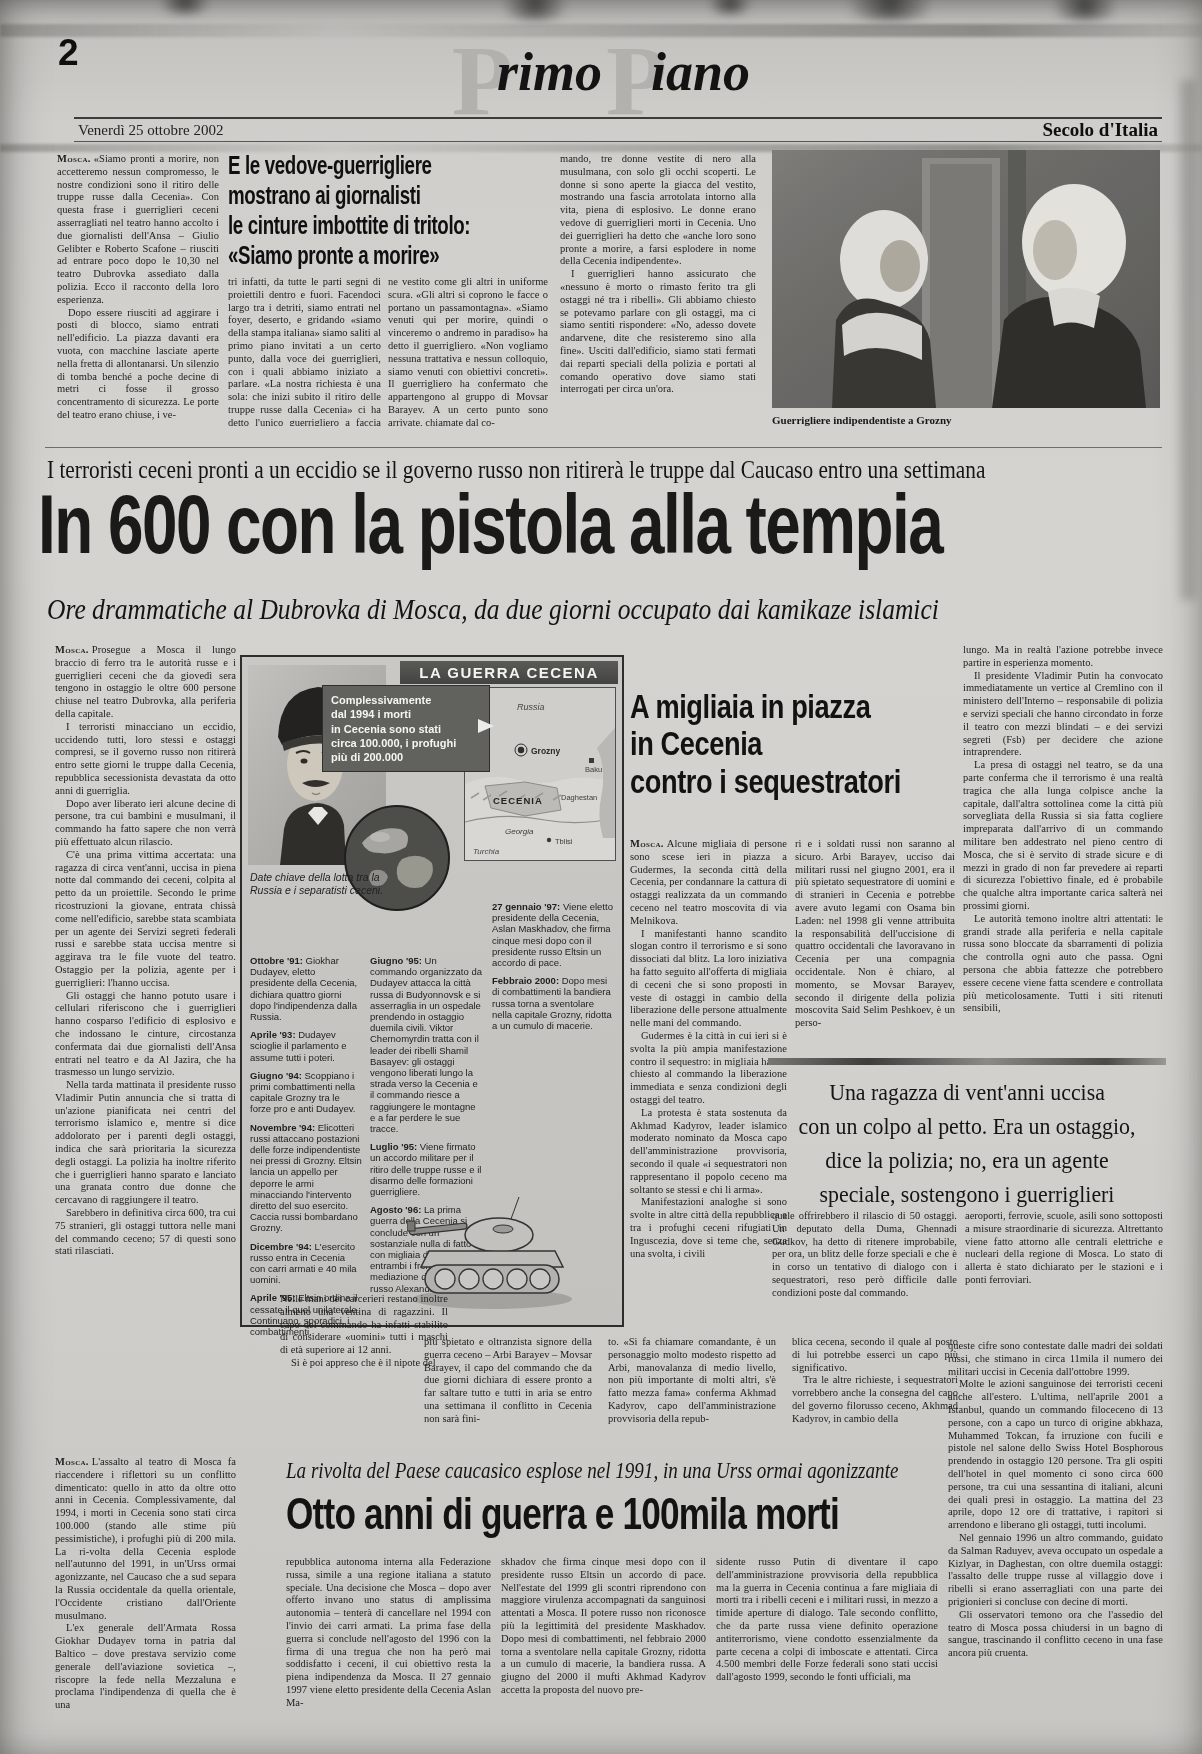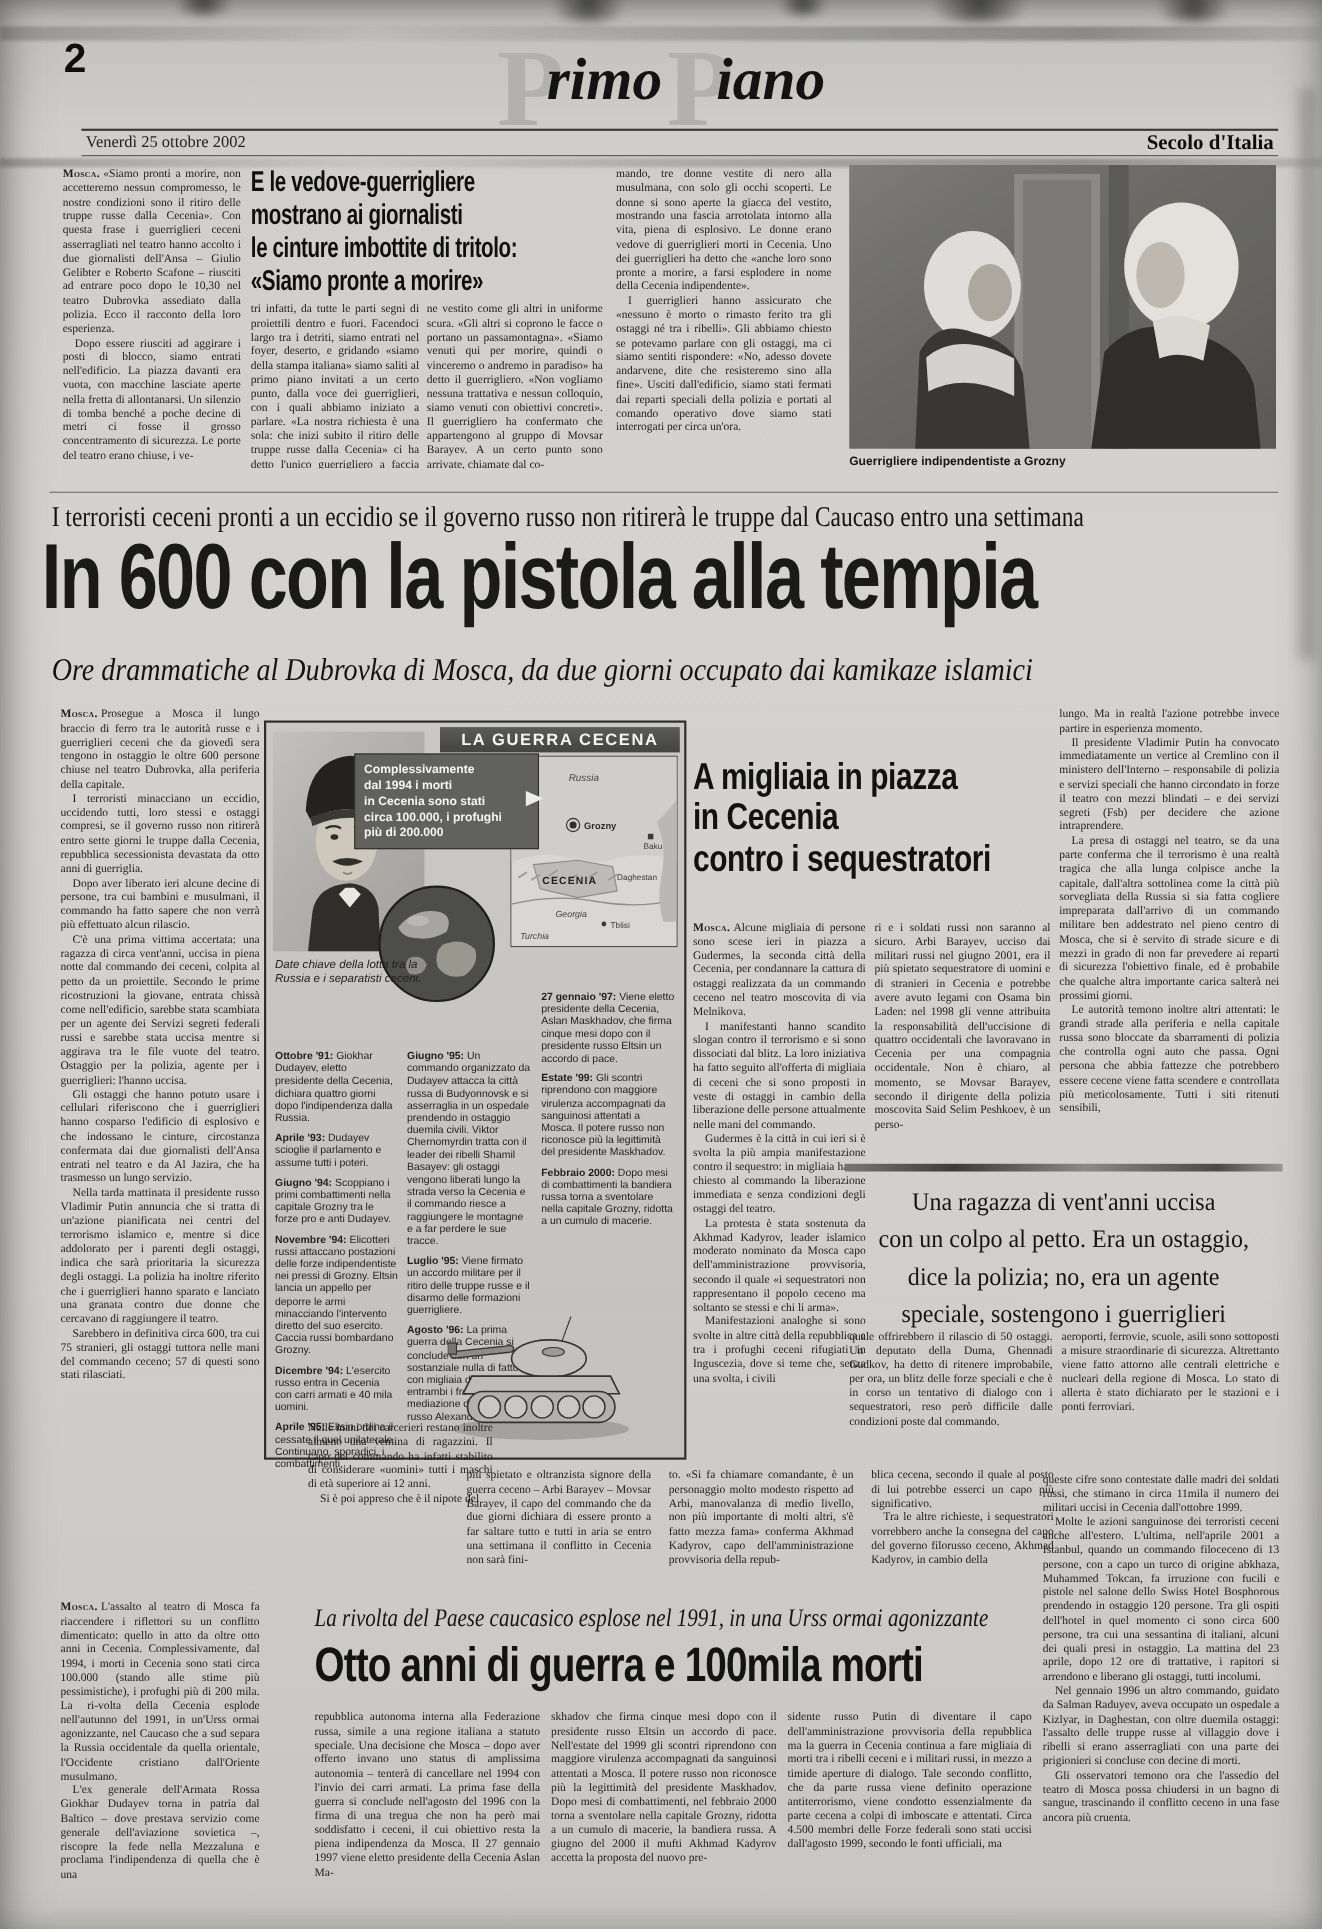--- a/index.html
+++ b/index.html
@@ -123,21 +123,21 @@
       <path d="M60 258 L64 170 Q80 140 112 152 Q150 160 158 190 L164 258 Z" fill="#35342f"></path>
       <path d="M70 175 Q100 150 150 176 L150 210 Q105 188 72 206 Z" fill="#dddcd7"></path>
 
       <ellipse cx="302" cy="92" rx="52" ry="58" fill="#edece7"></ellipse>
       <ellipse cx="283" cy="100" rx="22" ry="30" fill="#c6c0b5"></ellipse>
       <path d="M220 258 L232 170 Q260 138 302 150 Q356 162 368 200 L374 258 Z" fill="#2b2a27"></path>
       <path d="M276 142 Q302 132 328 146 L322 178 Q300 168 282 176 Z" fill="#e3e2dd"></path>
       <rect x="0" y="0" width="388" height="258" fill="#6b6a67" opacity=".08"></rect>
     </svg>
   </div>
-  <div class="abs photocap" style="left:772px;top:414px;">Guerrigliere indipendentiste a Grozny</div>
+  <div class="abs photocap" style="left:772px;top:414px;font-family:Liberation Serif, serif;">Guerrigliere indipendentiste a Grozny</div>
 
   <div class="rule" style="left:45px;right:40px;top:447px;height:1px;background:#6e6e6b;"></div>
 
   <div class="abs kicker" style="left:47px;top:455px;">I terroristi ceceni pronti a un eccidio se il governo russo non ritirerà le truppe dal Caucaso entro una settimana</div>
   <div class="abs bighead" style="left:38px;top:482px;">In 600 con la pistola alla tempia</div>
   <div class="abs deck" style="left:47px;top:593px;">Ore drammatiche al Dubrovka di Mosca, da due giorni occupato dai kamikaze islamici</div>
 
   <div class="abs bt" style="left:55px;top:644px;width:181px;height:688px;">
     <p class="pf"><b class="dl">Mosca.</b><span>Prosegue a Mosca il lungo braccio di ferro tra le autorità russe e i guerriglieri ceceni che da giovedì sera tengono in ostaggio le oltre 600 persone chiuse nel teatro Dubrovka, alla periferia della capitale.</span></p>
     <div class="paras">
@@ -223,21 +223,20 @@
       <p><b>Dicembre '94:</b> <span>L'esercito russo entra in Cecenia con carri armati e 40 mila uomini.</span></p>
       <p><b>Aprile '95:</b> <span>Eltsin ordina il cessate il quel unilaterale. Continuano, sporadici, i combattimenti.</span></p>
     </div>
     <div class="tlcol" style="left:128px;top:266px;width:112px;">
       <p><b>Giugno '95:</b> <span>Un commando organizzato da Dudayev attacca la città russa di Budyonnovsk e si asserraglia in un ospedale prendendo in ostaggio duemila civili. Viktor Chernomyrdin tratta con il leader dei ribelli Shamil Basayev: gli ostaggi vengono liberati lungo la strada verso la Cecenia e il commando riesce a raggiungere le montagne e a far perdere le sue tracce.</span></p>
       <p><b>Luglio '95:</b> <span>Viene firmato un accordo militare per il ritiro delle truppe russe e il disarmo delle formazioni guerrigliere.</span></p>
       <p><b>Agosto '96:</b> <span>La prima guerra della Cecenia si conclude con un sostanziale nulla di fatto e con migliaia di vittime su entrambi i fronti grazie alla mediazione del generale russo Alexandr Lebed.</span></p>
     </div>
     <div class="tlcol" style="left:250px;top:212px;width:122px;">
       <p><b>27 gennaio '97:</b> <span>Viene eletto presidente della Cecenia, Aslan Maskhadov, che firma cinque mesi dopo con il presidente russo Eltsin un accordo di pace.</span></p>
-      <p><b>Estate '99:</b> <span>Gli scontri riprendono con maggiore virulenza accompagnati da sanguinosi attentati a Mosca. Il potere russo non riconosce più la legittimità del presidente Maskhadov.</span></p>
       <p><b>Febbraio 2000:</b> <span>Dopo mesi di combattimenti la bandiera russa torna a sventolare nella capitale Grozny, ridotta a un cumulo di macerie.</span></p>
     </div>
 
     <svg class="abs" style="left:165px;top:520px;" width="170" height="140" viewBox="0 0 170 140">
       <ellipse cx="85" cy="122" rx="80" ry="10" fill="#a3a29e"></ellipse>
       <rect x="2" y="52" width="58" height="6" rx="3" fill="#8d8c88" stroke="#333" stroke-width="1.2" transform="rotate(-6 2 52)"></rect>
       <rect x="0" y="44" width="8" height="10" fill="#77766f" stroke="#333" stroke-width="1"></rect>
       <ellipse cx="92" cy="58" rx="34" ry="17" fill="#c2c1bd" stroke="#333" stroke-width="1.5"></ellipse>
       <ellipse cx="96" cy="52" rx="10" ry="4" fill="#9c9b97" stroke="#333" stroke-width="1"></ellipse>
       <path d="M22 74 L148 74 L156 90 L14 90 Z" fill="#bdbcb8" stroke="#333" stroke-width="1.5"></path>

